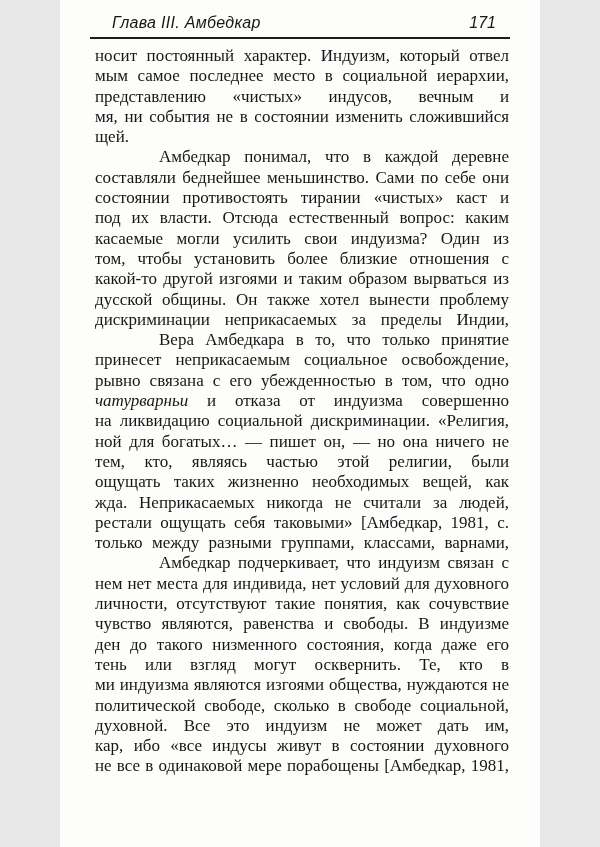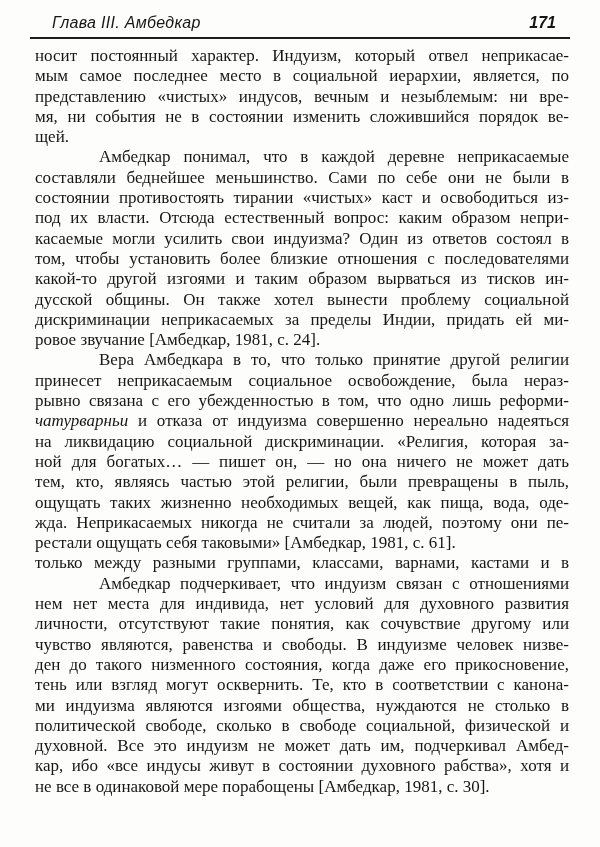--- a/index.html
+++ b/index.html
@@ -1,19 +1,19 @@
 <!DOCTYPE html>
 <html><head>
 <meta charset="utf-8">
 <style>
   html, body { margin: 0; padding: 0; }
   body { background: #e8e8e8; }
   .page {
     position: relative;
-    width: 600px;
+    width: 480px;
     height: 847px;
     margin: 0 auto;
     background: #fdfdfb;
     color: #161616;
     font-family: "Liberation Serif", "DejaVu Serif", serif;
     overflow: hidden;
     box-sizing: border-box;
   }
   .running-head {
     position: absolute;
@@ -27,21 +27,21 @@
     font-style: italic;
     font-size: 16px;
     padding-bottom: 5px;
     border-bottom: 2px solid #1c1c1c;
   }
   .running-head .chapter {
     padding-left: 22px;
     letter-spacing: 0.3px;
   }
   .running-head .folio {
-    font-weight: bold;
+    font-weight: normal;
     padding-right: 14px;
   }
   .body-text {
     position: absolute;
     left: 35px;
     right: 31px;
     top: 46px;
   }
   .para { margin: 0; padding: 0; }
   .line {
@@ -77,21 +77,20 @@
       <div class="para">
         <div class="line indent"><span>Амбедкар понимал, что в каждой деревне неприкасаемые</span></div>
         <div class="line"><span>составляли беднейшее меньшинство. Сами по себе они не были в</span></div>
         <div class="line"><span>состоянии противостоять тирании «чистых» каст и освободиться из-</span></div>
         <div class="line"><span>под их власти. Отсюда естественный вопрос: каким образом непри-</span></div>
         <div class="line"><span>касаемые могли усилить свои индуизма? Один из ответов состоял в</span></div>
         <div class="line"><span>том, чтобы установить более близкие отношения с последователями</span></div>
         <div class="line"><span>какой-то другой изгоями и таким образом вырваться из тисков ин-</span></div>
         <div class="line"><span>дусской общины. Он также хотел вынести проблему социальной</span></div>
         <div class="line"><span>дискриминации неприкасаемых за пределы Индии, придать ей ми-</span></div>
-        <div class="line last"><span>ровое звучание [Амбедкар, 1981, с. 24].</span></div>
       </div>
       <div class="para">
         <div class="line indent"><span>Вера Амбедкара в то, что только принятие другой религии</span></div>
         <div class="line"><span>принесет неприкасаемым социальное освобождение, была нераз-</span></div>
         <div class="line"><span>рывно связана с его убежденностью в том, что одно лишь реформи-</span></div>
         <div class="line"><span class="it">чатурварньи</span><span> и отказа от индуизма совершенно нереально надеяться</span></div>
         <div class="line"><span>на ликвидацию социальной дискриминации. «Религия, которая за-</span></div>
         <div class="line"><span>ной для богатых… — пишет он, — но она ничего не может дать</span></div>
         <div class="line"><span>тем, кто, являясь частью этой религии, были превращены в пыль,</span></div>
         <div class="line"><span>ощущать таких жизненно необходимых вещей, как пища, вода, оде-</span></div>

